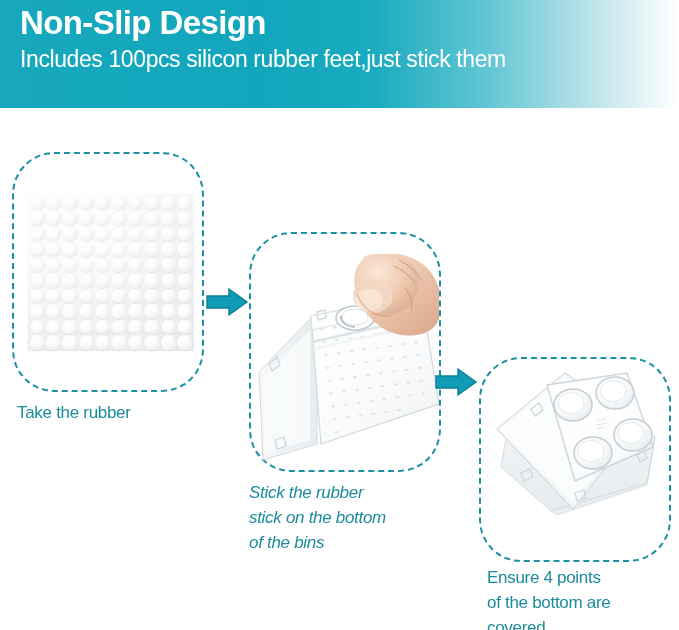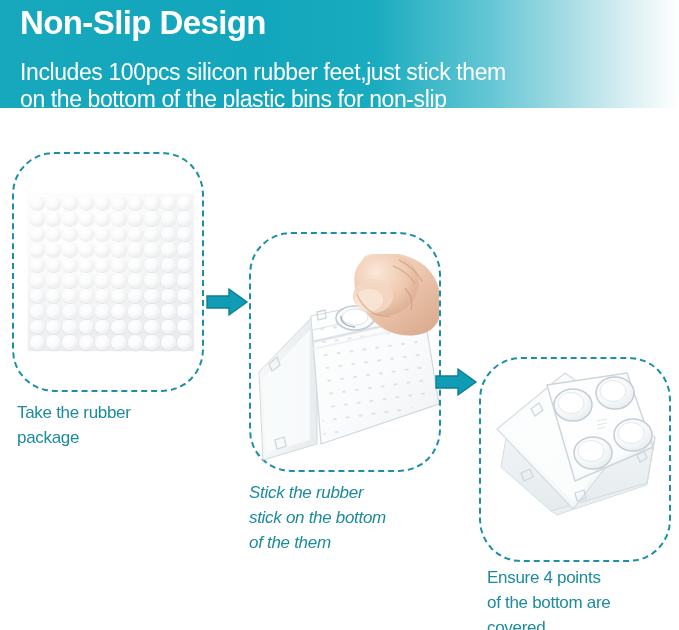--- a/index.html
+++ b/index.html
@@ -39,21 +39,21 @@
     font-size: 33px;
     font-weight: bold;
     color: #ffffff;
     letter-spacing: -0.6px;
     line-height: 40px;
     white-space: nowrap;
   }
   .header-sub {
     position: absolute;
     left: 20px;
-    top: 59px;
+    top: 46px;
     font-size: 23px;
     font-weight: 400;
     color: #ffffff;
     line-height: 27px;
     letter-spacing: -0.4px;
     white-space: nowrap;
   }
   .header-sub div { white-space: nowrap; }
 
   
@@ -148,21 +148,20 @@
   #caption-3 { left: 487px; top: 565px; width: 200px; }
   .caption div { white-space: nowrap; }
 </style>
 </head>
 <body>
 
 <div class="header">
   <div class="header-title">Non-Slip Design</div>
   <div class="header-sub">
     <div>Includes 100pcs silicon rubber feet,just stick them</div>
-    <div>on the bottom of the plastic bins for non-slip</div>
   </div>
 </div>
 
 <div class="panel" id="panel-1">
   <div class="panel-media" style="inset:0;">
     <div class="feet-sheet">
       <div class="feet-grid" id="feet-grid" style="grid-template-columns: repeat(10, 1fr); grid-template-rows: repeat(10, 1fr);">
           <div class="foot-dot"></div>
           <div class="foot-dot"></div>
           <div class="foot-dot"></div>
@@ -263,21 +262,20 @@
           <div class="foot-dot"></div>
           <div class="foot-dot"></div>
           <div class="foot-dot"></div>
         </div>
     </div>
   </div>
 </div>
 
 <div class="caption" id="caption-1">
   <div>Take the rubber</div>
-  <div>package</div>
 </div>
 
 <div class="arrow" id="arrow-1">
   <svg width="44" height="30" viewBox="0 0 44 30">
     <path d="M2 9 L24 9 L24 2 L42 15 L24 28 L24 21 L2 21 Z" fill="#109cb4" stroke="#0b7f95" stroke-width="1.4" stroke-linejoin="miter"></path>
   </svg>
 </div>
 
 <div class="panel" id="panel-2">
   <div class="panel-media" style="inset:0;">
@@ -356,21 +354,21 @@
           <path d="M104 40 C110 56 124 64 138 62" fill="none" stroke="#cfa184" stroke-width="1.2" opacity="0.7"></path>
         </g>
       </svg>
     </div>
   </div>
 </div>
 
 <div class="caption" id="caption-2">
   <div>Stick the rubber</div>
   <div>stick on the bottom</div>
-  <div>of the them</div>
+  <div>of the bins</div>
 </div>
 
 <div class="arrow" id="arrow-2">
   <svg width="44" height="30" viewBox="0 0 44 30">
     <path d="M2 9 L24 9 L24 2 L42 15 L24 28 L24 21 L2 21 Z" fill="#109cb4" stroke="#0b7f95" stroke-width="1.4" stroke-linejoin="miter"></path>
   </svg>
 </div>
 
 <div class="panel" id="panel-3">
   <div class="panel-media" style="inset:0;">

